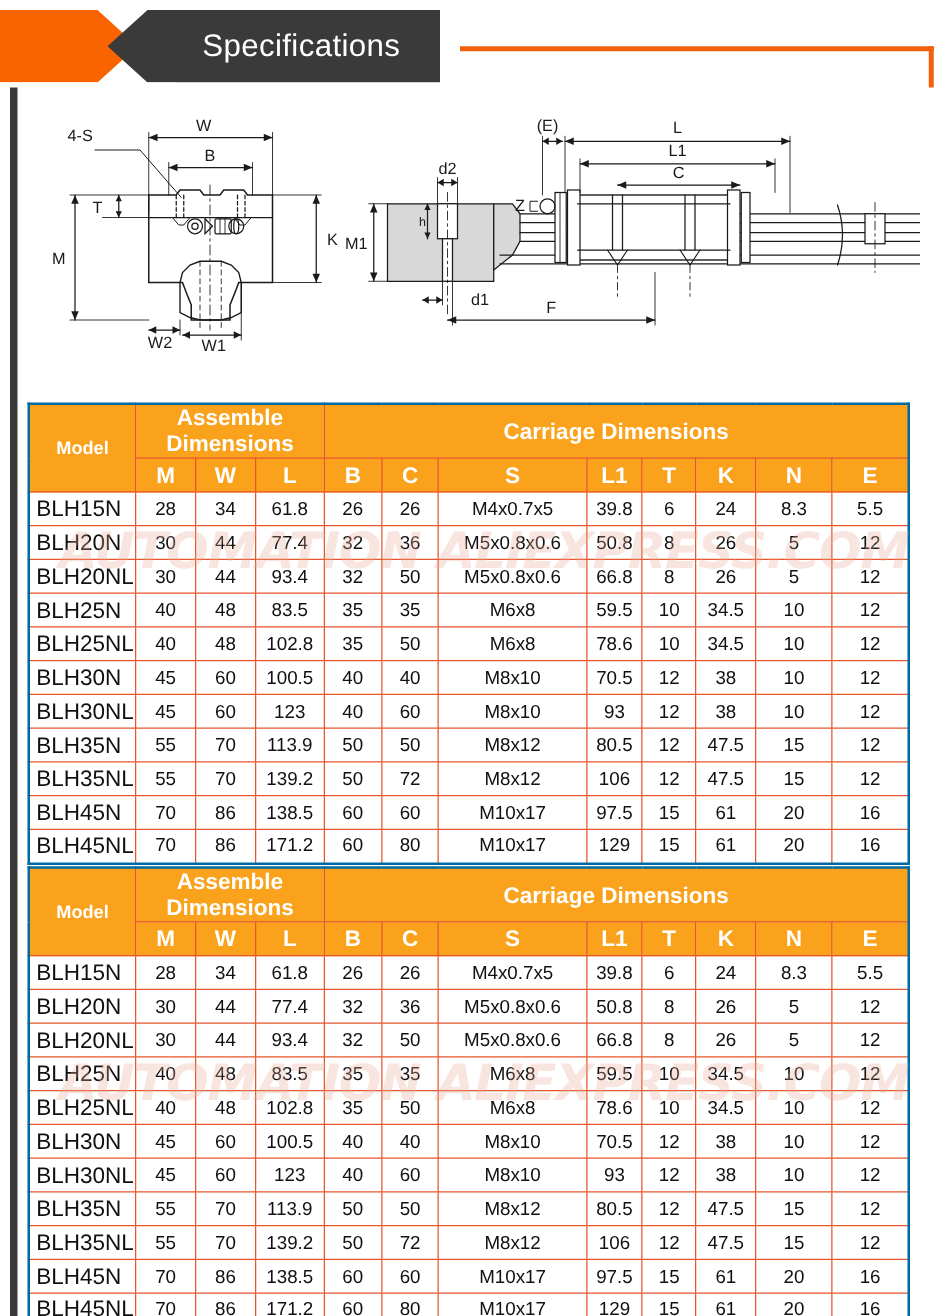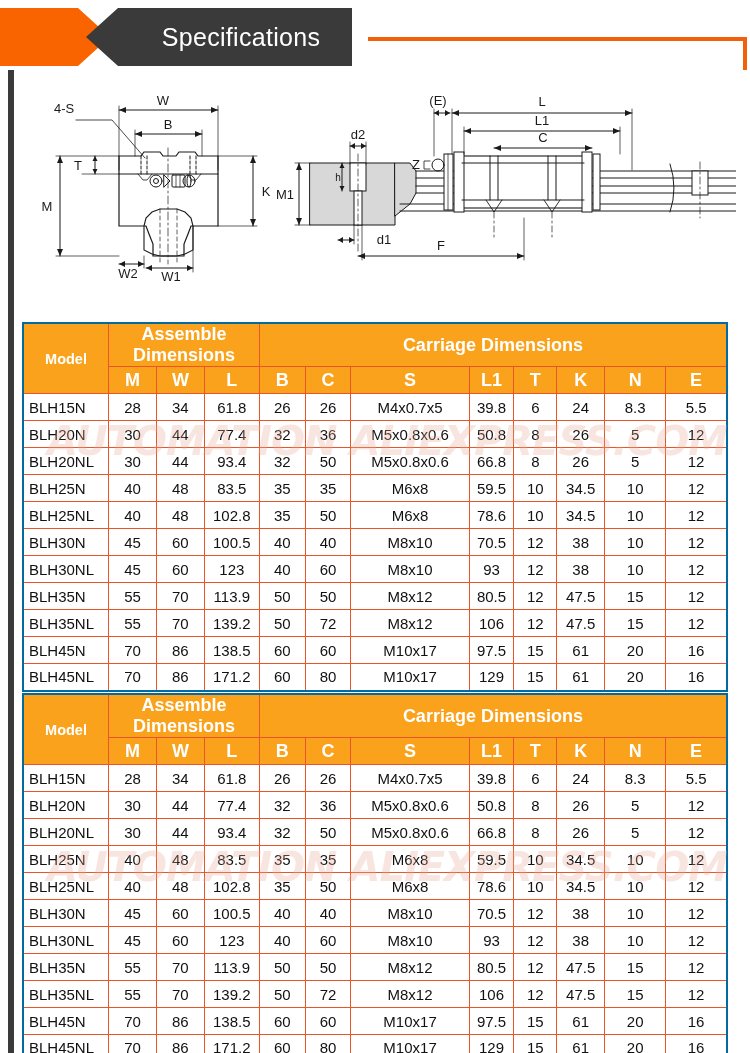--- a/index.html
+++ b/index.html
@@ -112,21 +112,21 @@
   }
   .spec-table tbody td {
     height: 27px;
     font-size: 15px;
     color: #111111;
     font-weight: normal;
   }
   .spec-table tbody td.model {
     text-align: left;
     padding-left: 5px;
-    font-size: 15px;
+    font-size: 18px;
   }
 
   
   col.c-model { width: 84px; }
   col.c-m  { width: 47px; }
   col.c-w  { width: 47px; }
   col.c-l  { width: 54px; }
   col.c-b  { width: 45px; }
   col.c-c  { width: 45px; }
   col.c-s  { width: 116px; }

